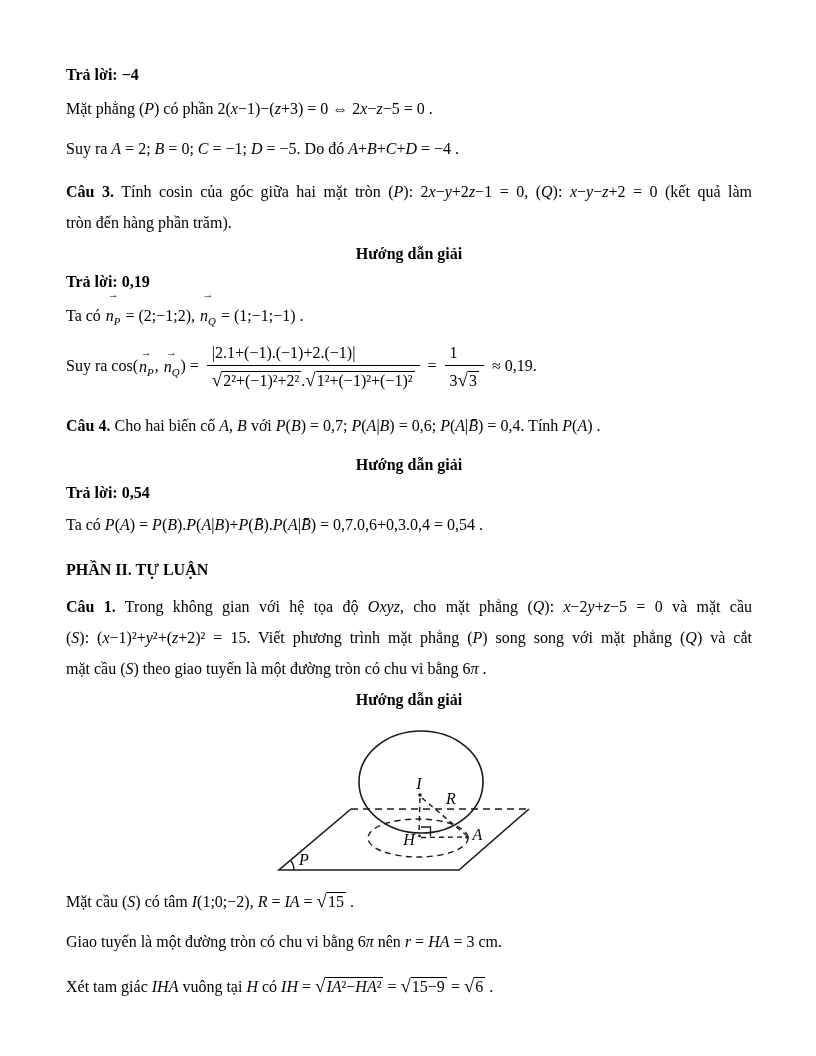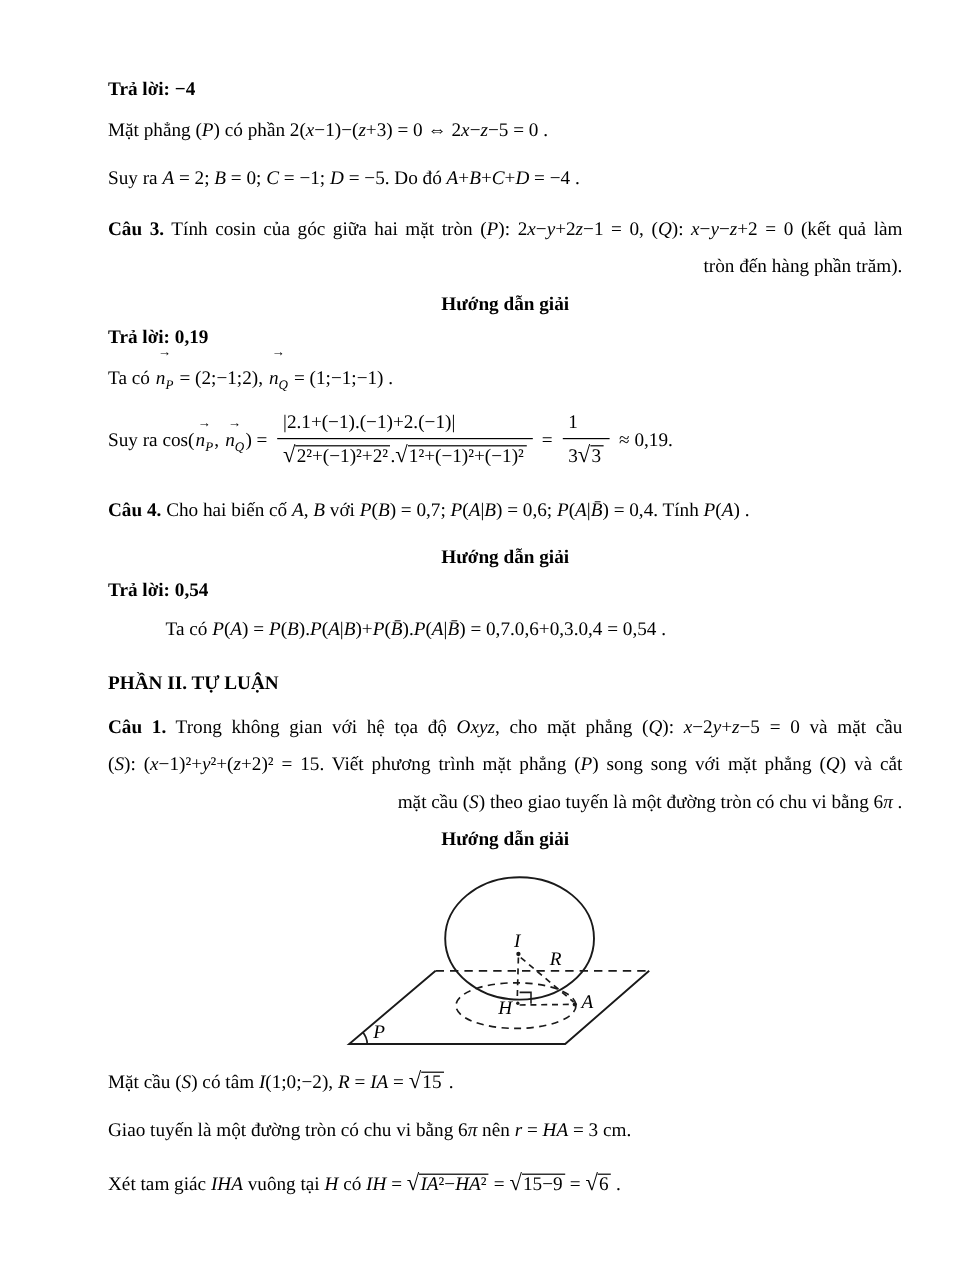--- a/index.html
+++ b/index.html
@@ -2,30 +2,30 @@
 <html><head>
 <meta charset="utf-8">
 <style>
   * { margin:0; padding:0; box-sizing:border-box; }
   html,body { background:#ffffff; }
   body {
     width:816px; height:1056px; overflow:hidden; color:#000;
     font-family:"Liberation Serif","DejaVu Serif",serif;
     font-size:16px;
   }
-  .doc { padding:60px 64px 0 90px; }
+  .doc { padding:60px 64px 0 66px; }
   .line { line-height:30px; margin-bottom:10px; }
   .b { font-weight:bold; }
   .it { font-style:italic; }
   .guide { line-height:28px; margin-bottom:0; font-weight:bold; text-align:center; }
   .ansline { line-height:28px; margin-bottom:2px; font-weight:bold; }
   .jline { text-align:justify; text-align-last:justify; line-height:31px; }
-  .lastline { line-height:31px;text-align:right; }
+  .lastline { line-height:31px; }
   .stem { margin-bottom:2px; } .mb2{margin-bottom:2px;} .mb4{margin-bottom:4px;}
-  .mb6{margin-bottom:6px;} .mb12{margin-bottom:12px;} .mb14{margin-bottom:14px;margin-left:48px;} .mb16{margin-bottom:16px;}
+  .mb6{margin-bottom:6px;} .mb12{margin-bottom:12px;} .mb14{margin-bottom:14px;} .mb16{margin-bottom:16px;}
   .lh32 { line-height:32px; }
   .lh34 { line-height:34px; }
   
   .math i { font-style:italic; }
   
   .frac { display:inline-block; vertical-align:middle; text-align:left; margin:0 4px; }
   .frac .num { display:block; padding:0 5px 2px; border-bottom:1.3px solid #000; line-height:1.25; }
   .frac .den { display:block; padding:2px 5px 0; line-height:1.3; }
   
   .sqrt { white-space:nowrap; }

